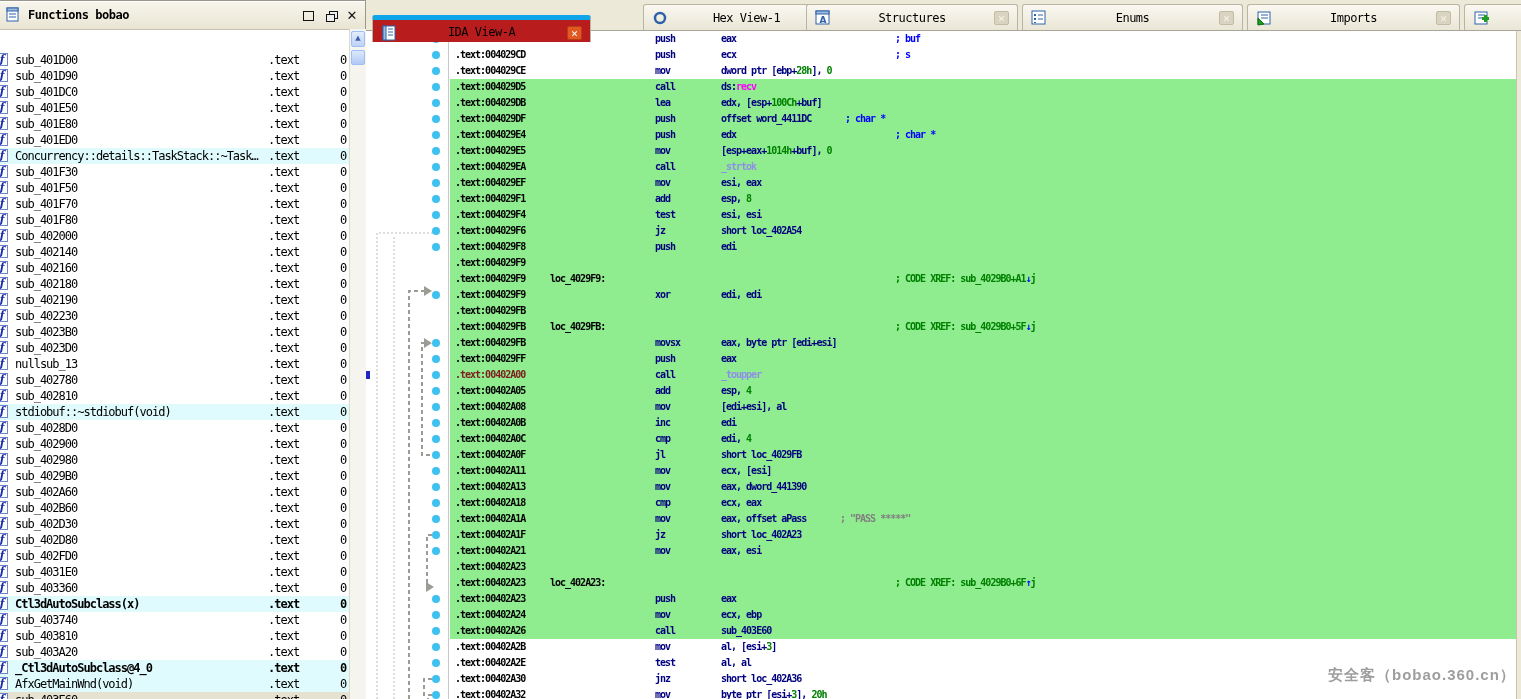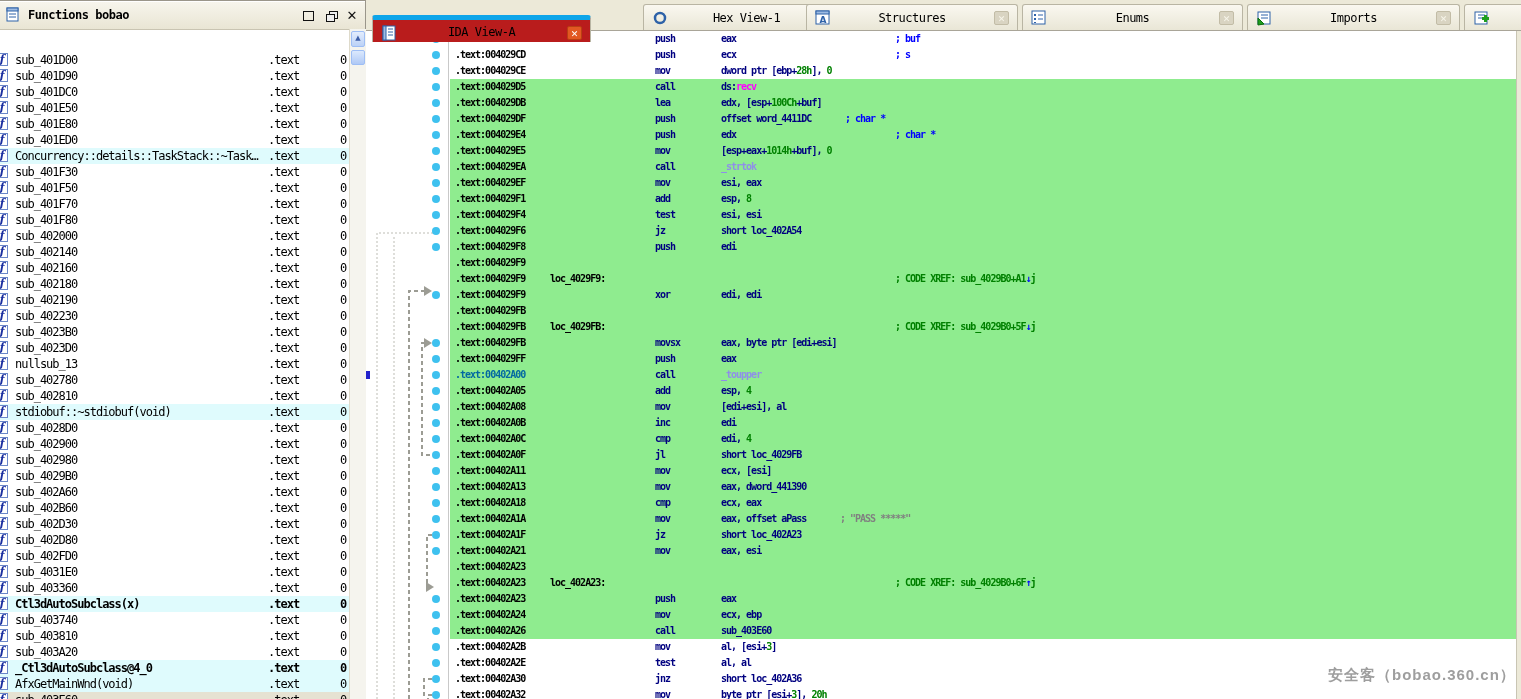--- a/index.html
+++ b/index.html
@@ -59,21 +59,21 @@
   .tab-x.dim{background:#D9D4C2;border:1px solid #C2BCA6;color:#F7F5EA;box-sizing:border-box;}
   .listing-bg{position:absolute;left:0;top:31px;width:1155px;height:668px;background:#fff;}
   .vline{position:absolute;left:82px;top:31px;width:1px;height:668px;background:#C9C9C9;}
   .right-strip{position:absolute;left:1150px;top:31px;width:5px;height:668px;background:#ECE9D8;border-left:1px solid #C9C5B4;box-sizing:border-box;}
   #margin-svg{position:absolute;left:0;top:31px;}
   #lines{position:absolute;left:84px;top:31px;width:1066px;height:668px;}
   .line{position:absolute;left:0;width:1066px;height:16px;font-size:10px;font-weight:bold;
         letter-spacing:-1px;line-height:16px;white-space:nowrap;color:#000;}
   .line.grn{background:#8FEC8F;}
   .la{position:absolute;left:5px;}
-  .la.cur{color:#0369a1;}
+  .la.cur{color:#7f1d1d;}
   .ll{position:absolute;left:100px;color:#000;}
   .lm{position:absolute;left:205px;color:#000080;}
   .lo{position:absolute;left:271px;}
   .lc{position:absolute;}
   .n{color:#000080}.g{color:#008000}.c{color:#0000FF}.m{color:#FF00FF}
   .l{color:#8F8FE8}.s{color:#808080}.b{color:#0000FF}
   .watermark{position:absolute;left:962px;top:666px;font-size:15px;font-weight:bold;
         font-family:"Liberation Sans",sans-serif;color:#9E9E9E;text-shadow:1px 1px 0 #fff;letter-spacing:1px;}
 </style>
 </head>

